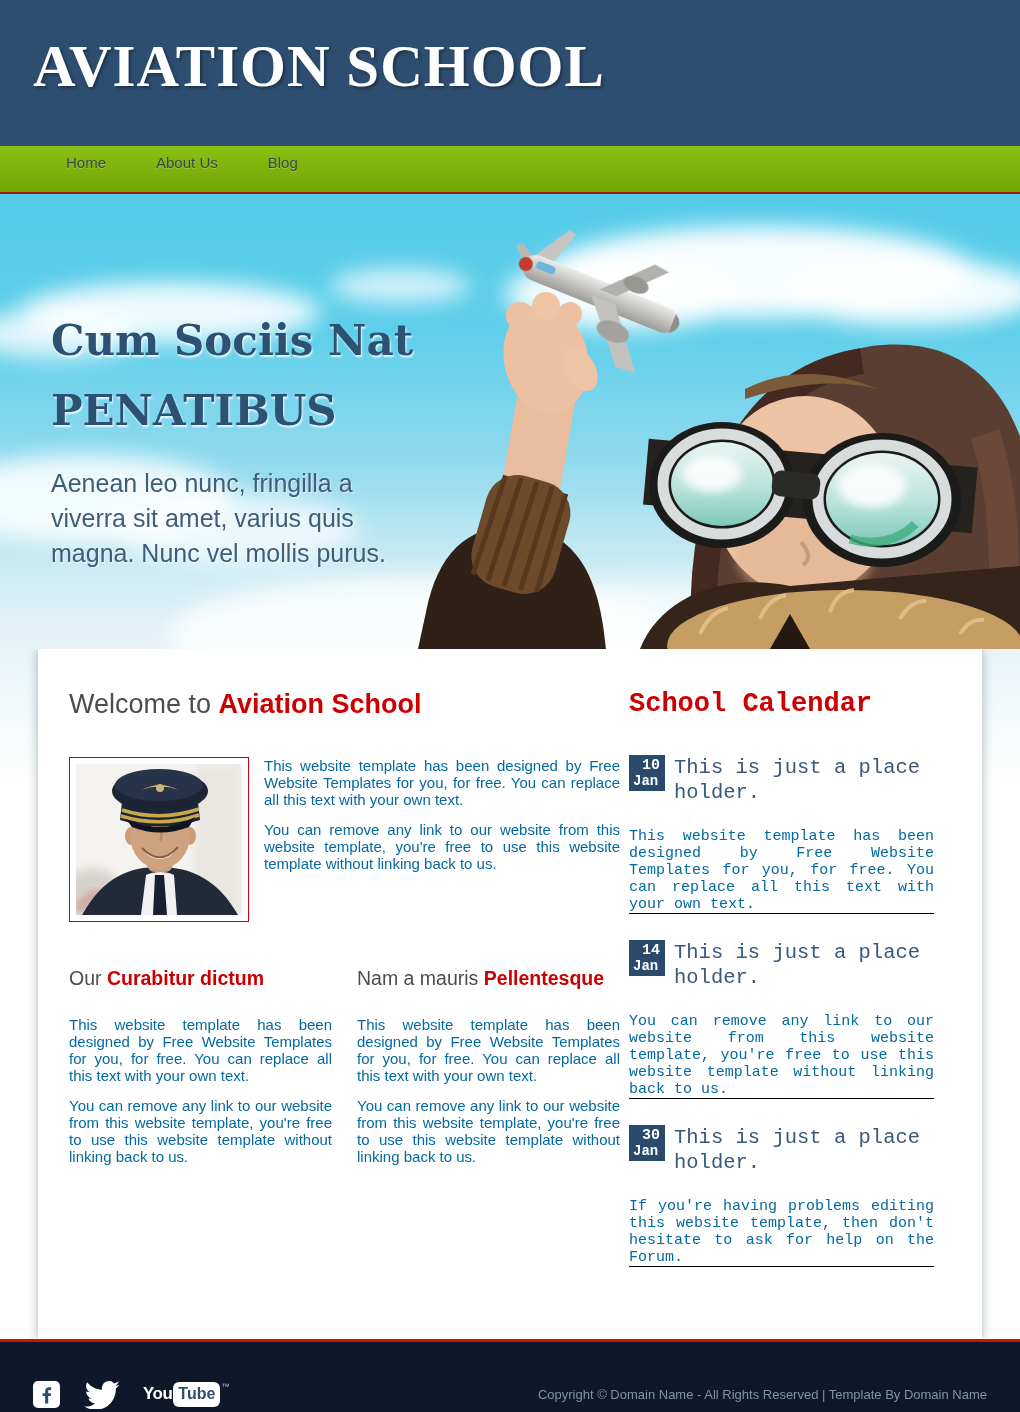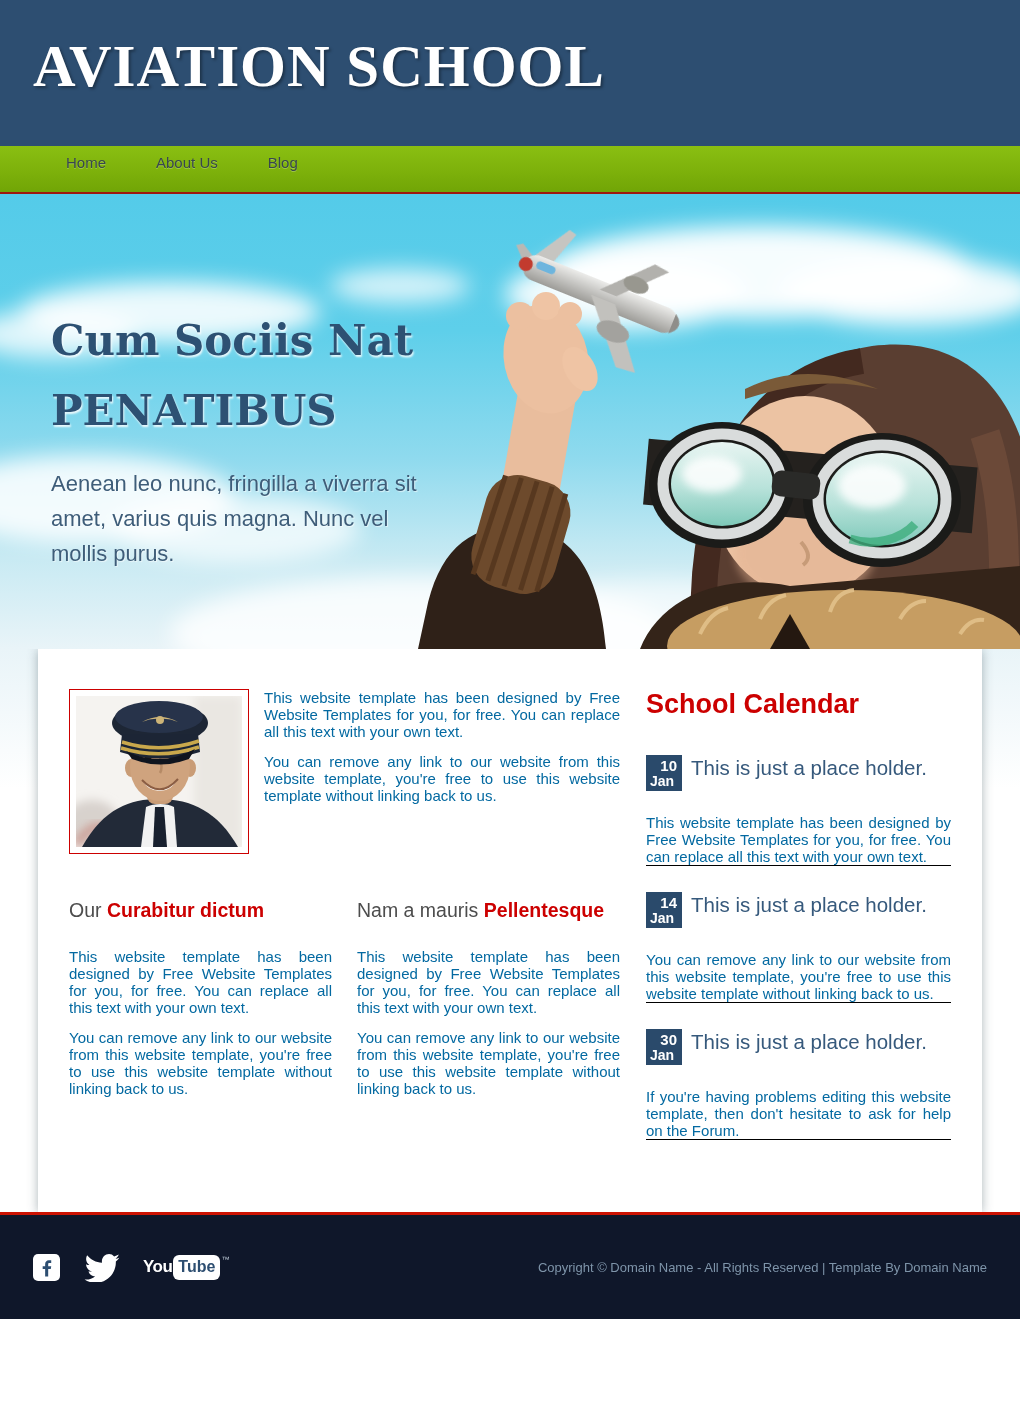--- a/index.html
+++ b/index.html
@@ -71,40 +71,40 @@
     font-weight: bold;
     font-size: 42px;
     line-height: 70px;
     color: #2d5173;
     text-shadow: 1px 2px 2px rgba(255,255,255,0.85);
   }
   .hero-heading span { display: block; }
   .hero-sub {
     margin: 20px 0 0 0;
     width: 370px;
-    font-size: 22px;
+    font-size: 25px;
     line-height: 35px;
     color: #3e5d79;
     text-shadow: 1px 1px 1px rgba(255,255,255,0.6);
   }
 
   
   .content-bg {
     background: linear-gradient(180deg, #e9f4f8 0%, #ffffff 140px);
   }
   .card {
     width: 944px;
     margin-left: 38px;
     background: #ffffff;
     box-shadow: 0 1px 10px rgba(70,90,100,0.45);
     padding: 40px 32px 46px 31px;
     display: flex;
   }
   .main-col { width: 551px; flex: none; }
-  .sidebar  { width: 305px; flex: none; margin-left: 26px; }
+  .sidebar  { width: 305px; flex: none; margin-left: 9px; font-family: Liberation Mono, monospace; }
 
   .section-title {
     margin: 0 0 38px 0;
     font-size: 27px;
     font-weight: normal;
     color: #4d4d4d;
     line-height: 30px;
   }
   .accent { color: #cc0000; font-weight: bold; }
 
@@ -351,20 +351,23 @@
         <span>PENATIBUS</span>
       </h2>
       <p class="hero-sub">Aenean leo nunc, fringilla a viverra sit amet, varius quis magna. Nunc vel mollis purus.</p>
     </div>
   </section>
 
   <div class="content-bg">
     <div class="card">
 
       <div class="main-col">
+        <h2 class="section-title">
+          <span>Welcome to </span><span class="accent">Aviation School</span>
+        </h2>
 
         <div class="intro">
           <div class="photo-frame">
             <svg width="166" height="151" viewBox="0 0 166 151">
               <defs>
                 <filter id="pBlur" x="-40%" y="-40%" width="180%" height="180%">
                     <feGaussianBlur stdDeviation="5"></feGaussianBlur>
                   </filter>
               </defs>
               <rect width="166" height="151" fill="#f5f3f0"></rect>

